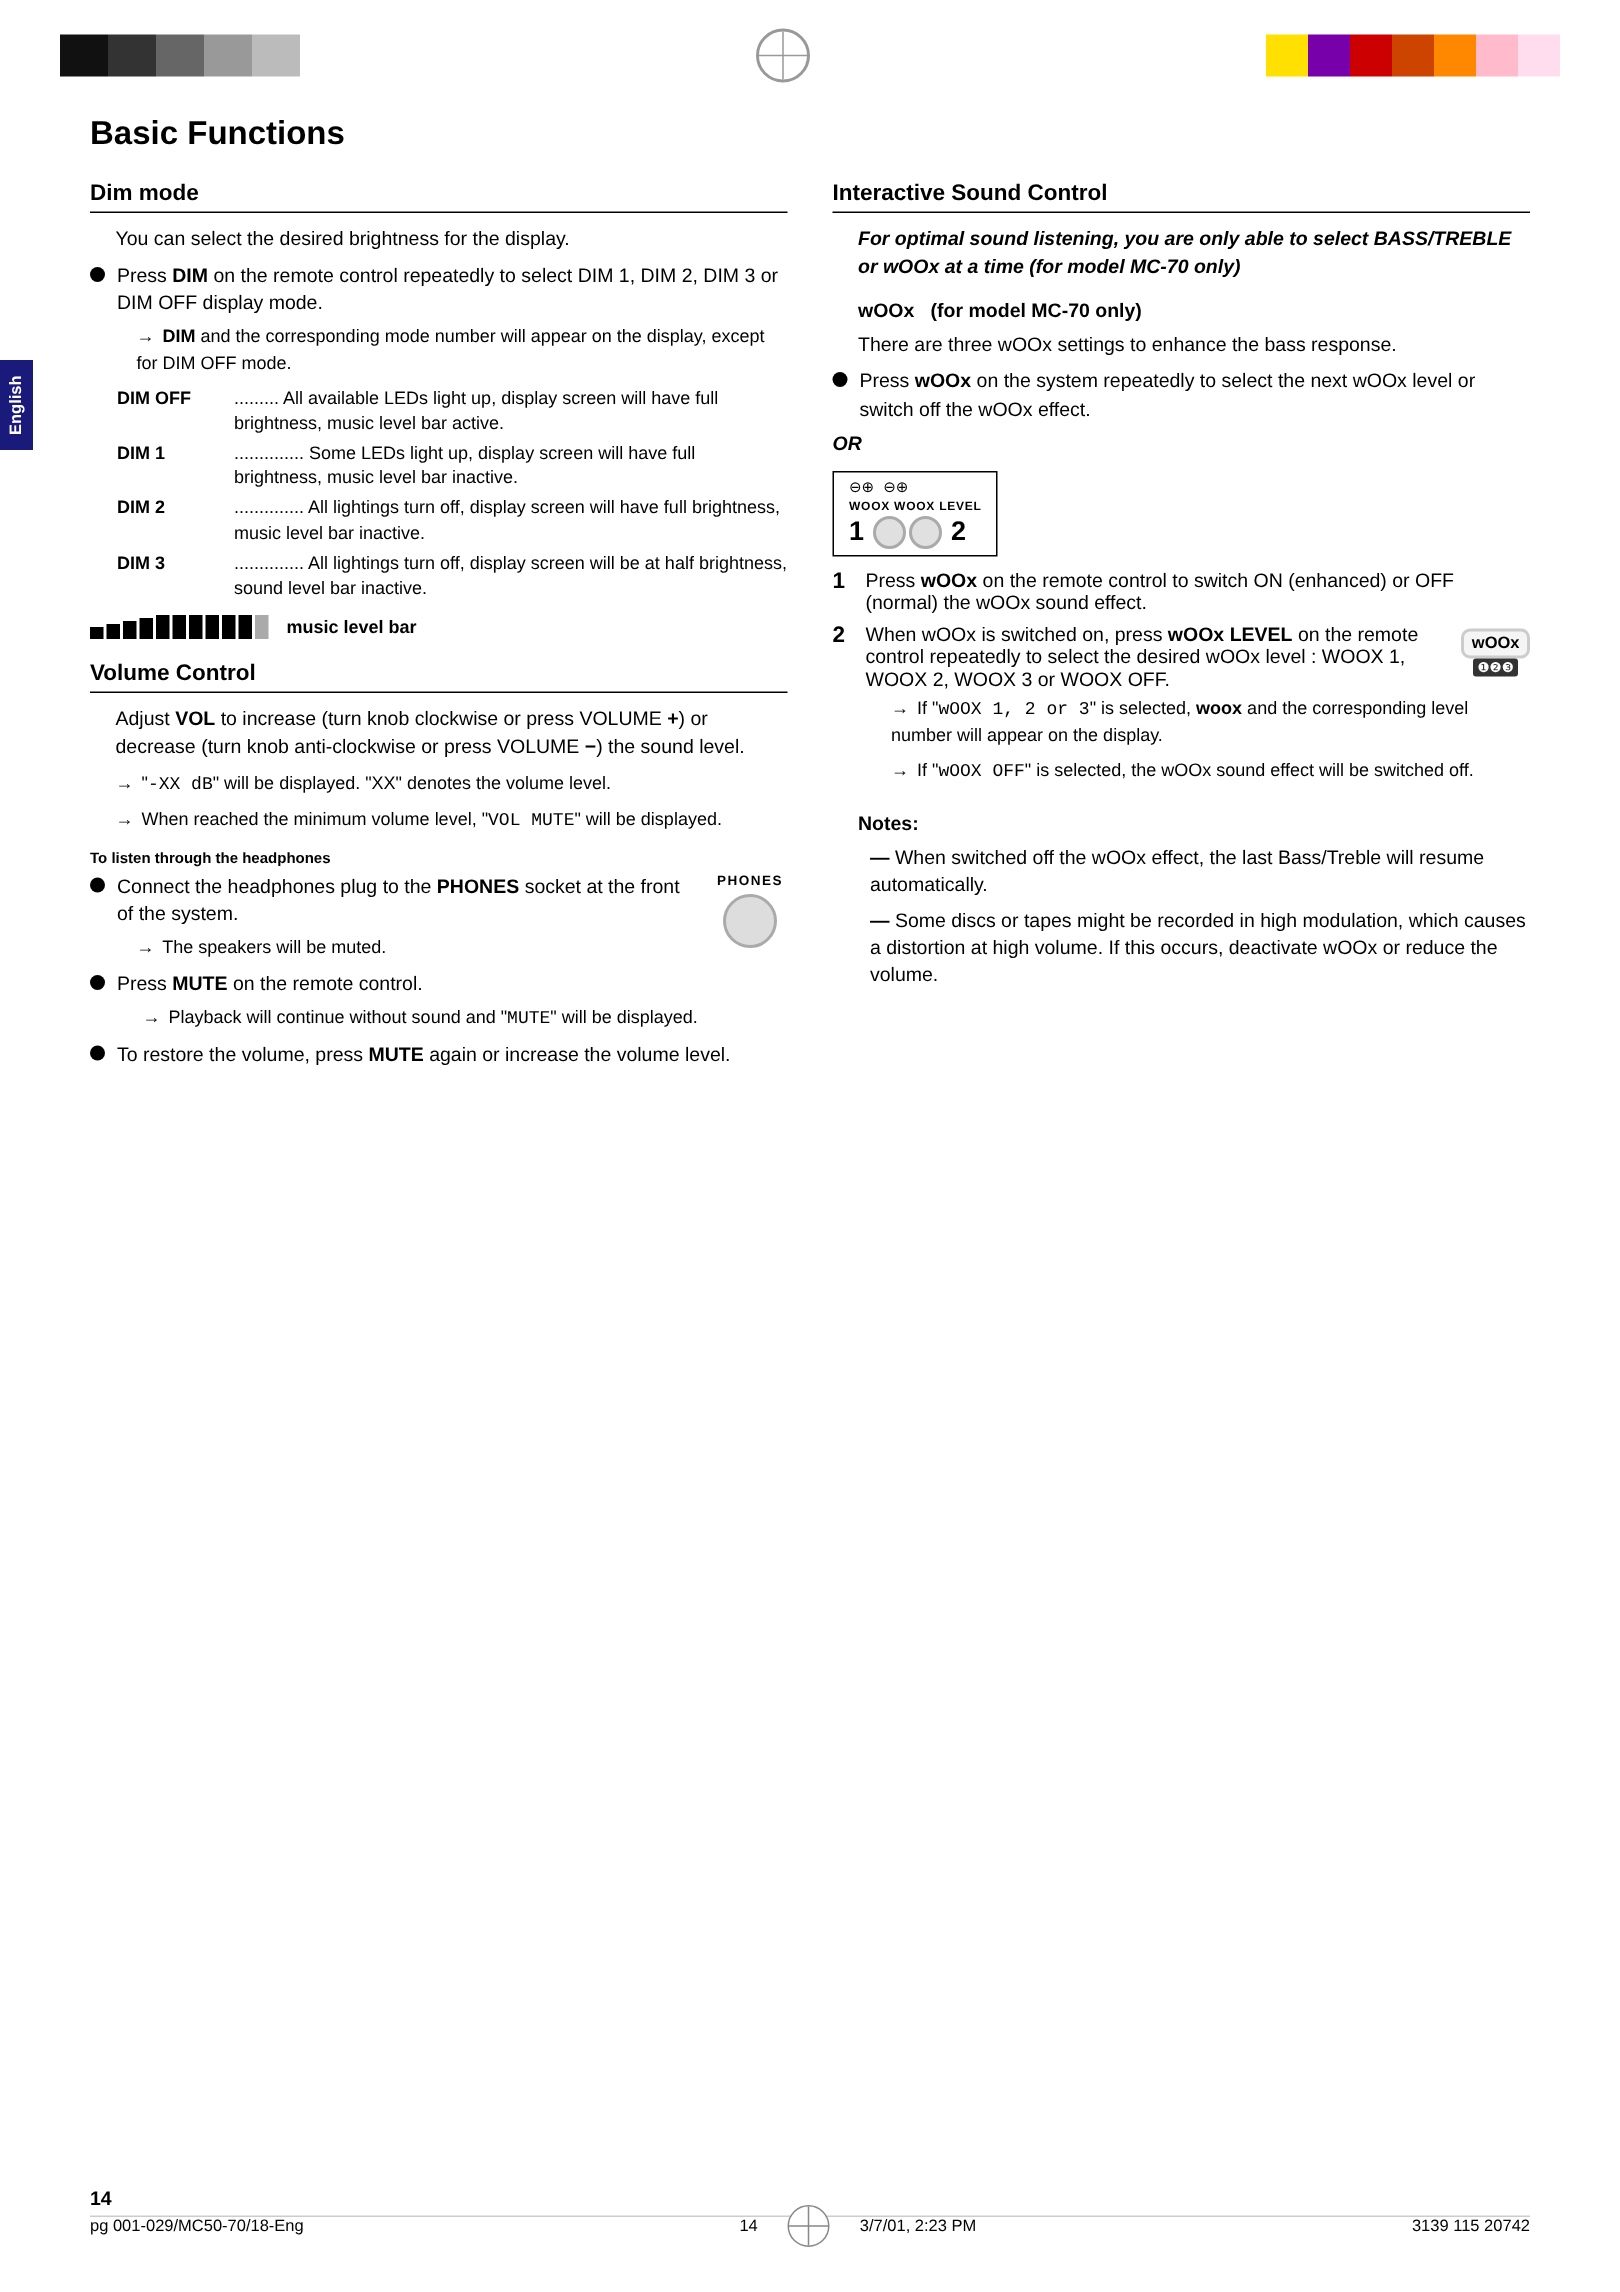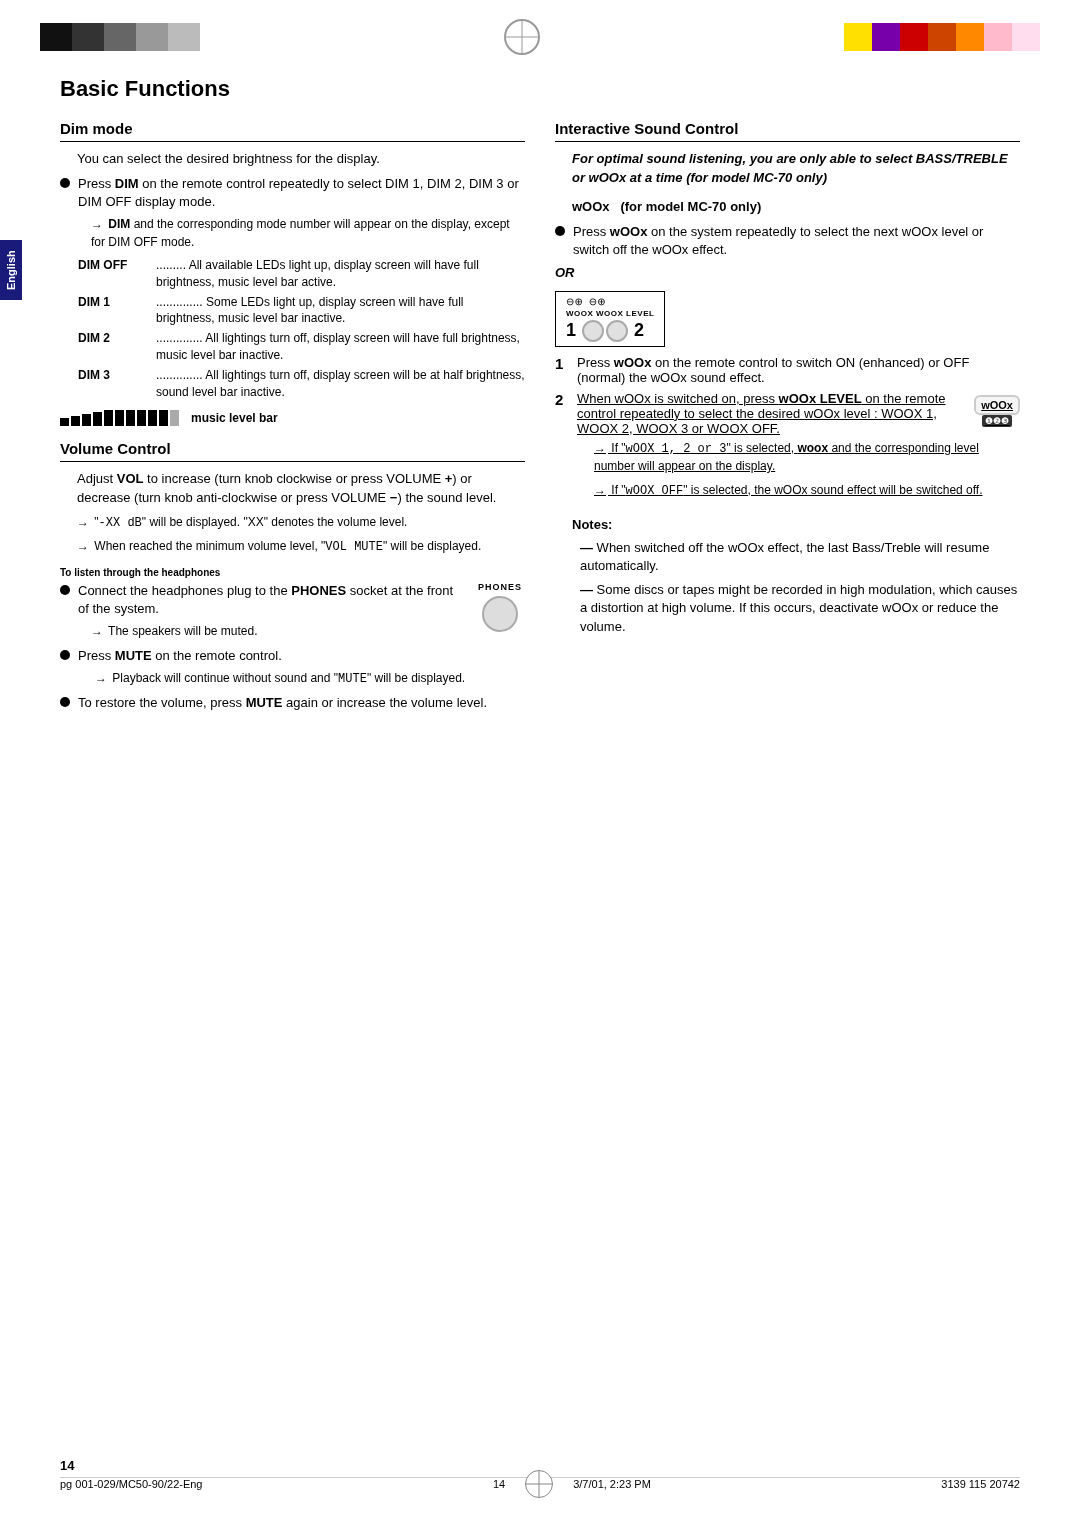--- a/index.html
+++ b/index.html
@@ -452,20 +452,21 @@
       <div>
         <div class="section-title">Interactive Sound Control</div>
 
         <p style="font-style:italic; font-weight:bold; margin-bottom:10px; font-size:13px;">
           For optimal sound listening, you are only able to select BASS/TREBLE or wOOx at a <em>time</em> (for model MC-70 only)
         </p>
 
         <p style="font-weight:bold; margin-bottom:4px;">
           wOOx &nbsp; (for model MC-70 only)
         </p>
+        <p>There are three wOOx settings to enhance the bass response.</p>
 
         <div class="bullet-item" style="margin-top:6px;">
           <div class="bullet-dot"></div>
           <div class="bullet-content">
             Press <strong>wOOx</strong> on the system repeatedly to select the next wOOx level or switch off the wOOx effect.
           </div>
         </div>
 
         <p style="font-weight:bold; margin: 4px 0 4px 0; font-style:italic;">
           <span>OR</span>
@@ -491,21 +492,21 @@
 
         <div class="num-item">
           <span class="num-label" style="font-size:15px; font-weight:bold;">1</span>
           <div>
             Press <strong>wOOx</strong> on the remote control to switch ON (enhanced) or OFF (normal) the wOOx sound effect.
           </div>
         </div>
 
         <div class="num-item">
           <span class="num-label" style="font-size:15px; font-weight:bold;">2</span>
-          <div style="flex:1;text-decoration:underline;">
+          <div style="flex:1;">
             <div style="display:flex; align-items:flex-start; gap:8px;">
               <div style="flex:1;">
                 When wOOx is switched on, press <strong>wOOx LEVEL</strong> on the remote control repeatedly to select the desired wOOx level : WOOX 1, WOOX 2, WOOX 3 or WOOX OFF.
               </div>
               <div style="display:flex; flex-direction:column; align-items:center; min-width:44px;">
                 <div class="woox-logo">wOOx</div>
                 <div class="woox-logo-nums">❶❷❸</div>
               </div>
             </div>
             <p style="font-size:12px; margin-top:4px;">
@@ -533,21 +534,21 @@
 
       </div>
     </div>
 
   </div>
 
 </div>
 
 <div class="footer-center-line"></div>
 <div class="page-footer">
-  <span>pg 001-029/MC50-90/22-Eng</span>
+  <span>pg 001-029/MC50-70/18-Eng</span>
   <div style="display:flex; align-items:center; gap:20px;">
     <span>14</span>
     <div class="footer-crosshair"></div>
     <span>3/7/01, 2:23 PM</span>
   </div>
   <span>3139 115 20742</span>
 </div>
 
 <div style="position:absolute; bottom:55px; left:60px; font-size:13px; font-weight:bold;">14</div>
 

